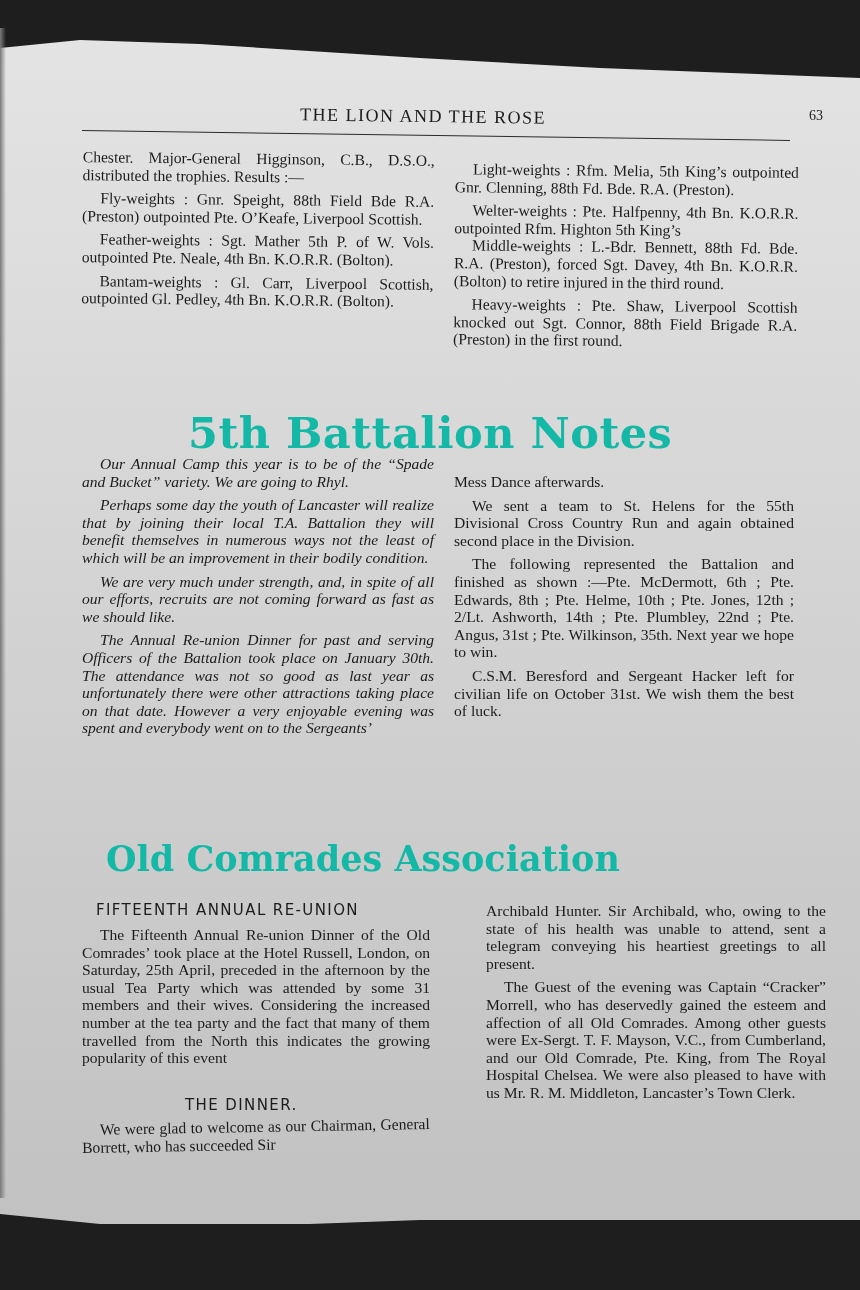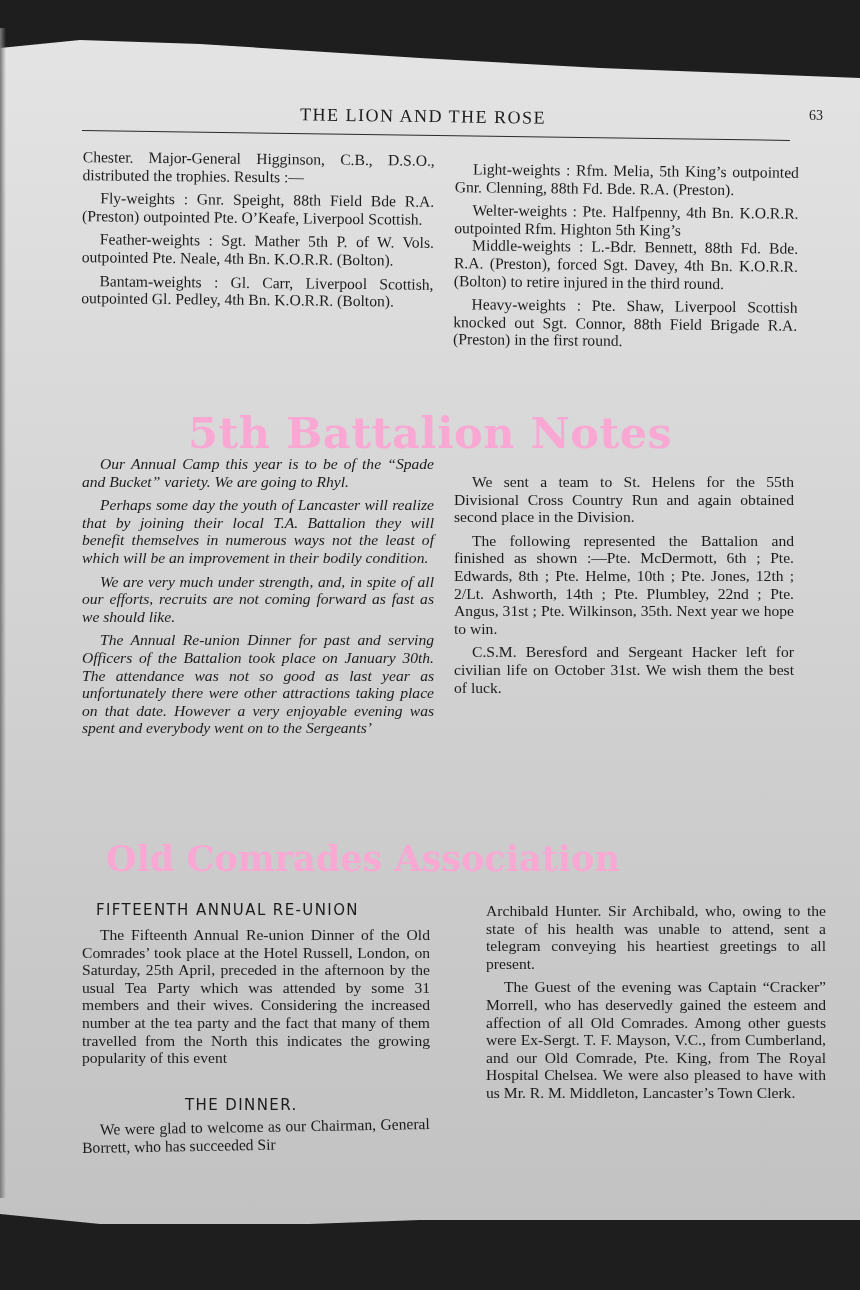--- a/index.html
+++ b/index.html
@@ -42,21 +42,21 @@
       text-align: justify;
     }
     .col p { margin: 0 0 6px 0; text-indent: 18px; }
     .col p.noindent { text-indent: 0; }
     .col1 { left: 82px; width: 352px; }
     .col2 { left: 454px; width: 344px; }
     .big-heading {
       position: absolute;
       font-family: "DejaVu Serif", "Liberation Serif", serif;
       font-weight: 900;
-      color: #f9a8d4;
+      color: #14b8a6;
       white-space: nowrap;
     }
     .h-5th { left: 188px; top: 408px; font-size: 43px; letter-spacing: 0.5px; }
     .h-oca { left: 106px; top: 838px; font-size: 35px; }
     .subhead {
       font-family: "DejaVu Sans", "Liberation Sans", sans-serif;
       font-weight: normal; letter-spacing: 1.4px;
       font-size: 15px; text-indent: 0;
     }
     .sub1 { position: absolute; left: 96px; top: 901px; }
@@ -87,20 +87,21 @@
 
 <div class="big-heading h-5th">5th Battalion Notes</div>
 
 <div class="col col1" style="top:455px;font-style:italic;">
   <p>Our Annual Camp this year is to be of the “Spade and Bucket” variety. We are going to Rhyl.</p>
   <p>Perhaps some day the youth of Lancaster will realize that by joining their local T.A. Battalion they will benefit themselves in numerous ways not the least of which will be an improvement in their bodily condition.</p>
   <p>We are very much under strength, and, in spite of all our efforts, recruits are not coming forward as fast as we should like.</p>
   <p>The Annual Re-union Dinner for past and serving Officers of the Battalion took place on January 30th. The attendance was not so good as last year as unfortunately there were other attractions taking place on that date. However a very enjoyable evening was spent and everybody went on to the Sergeants’</p>
 </div>
 <div class="col col2" style="top:473px; width:340px;">
+  <p class="noindent">Mess Dance afterwards.</p>
   <p>We sent a team to St. Helens for the 55th Divisional Cross Country Run and again obtained second place in the Division.</p>
   <p>The following represented the Battalion and finished as shown :—Pte. McDermott, 6th ; Pte. Edwards, 8th ; Pte. Helme, 10th ; Pte. Jones, 12th ; 2/Lt. Ashworth, 14th ; Pte. Plumbley, 22nd ; Pte. Angus, 31st ; Pte. Wilkinson, 35th. Next year we hope to win.</p>
   <p>C.S.M. Beresford and Sergeant Hacker left for civilian life on October 31st. We wish them the best of luck.</p>
 </div>
 
 <div class="big-heading h-oca">Old Comrades Association</div>
 
 <div class="subhead sub1">FIFTEENTH ANNUAL RE-UNION</div>
 
 <div class="col col1" style="top:926px; width:348px;">

